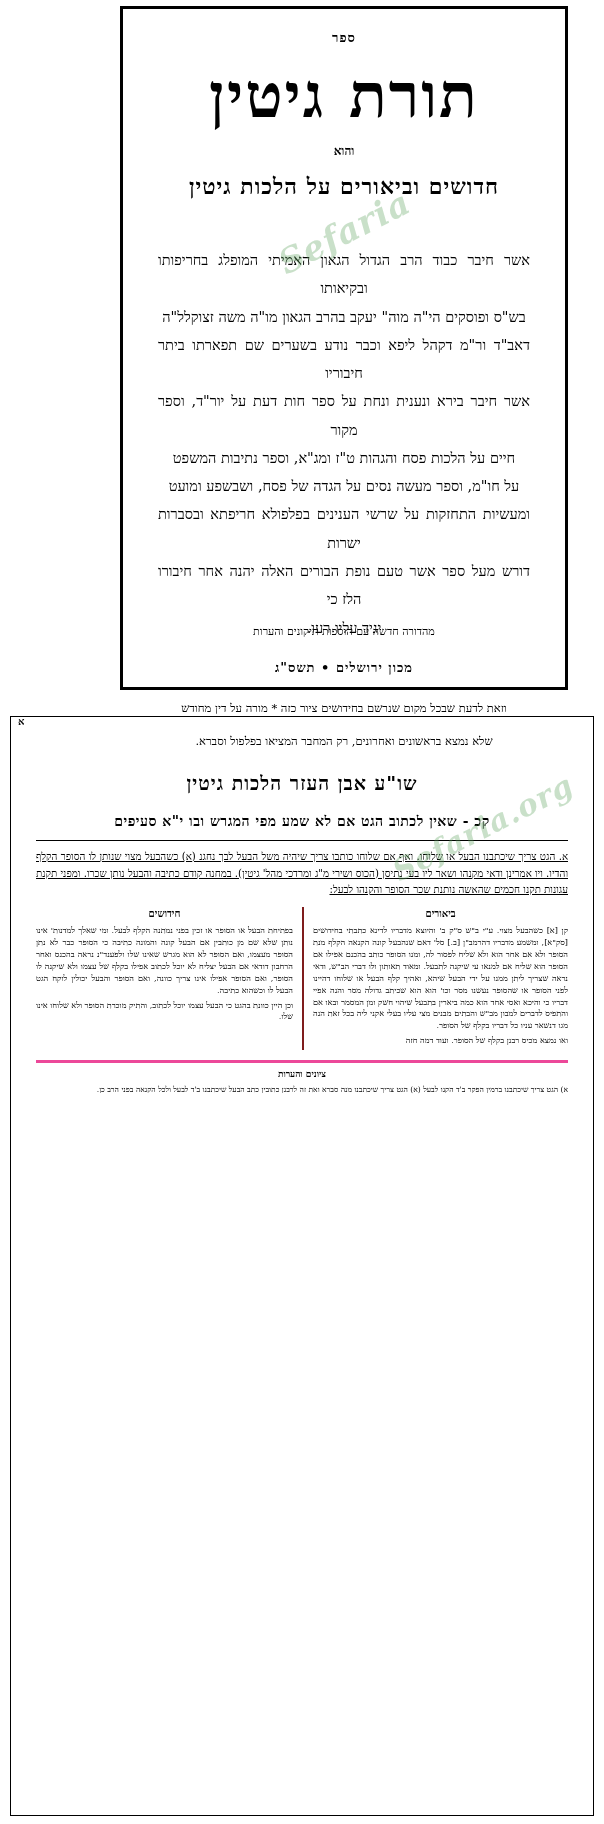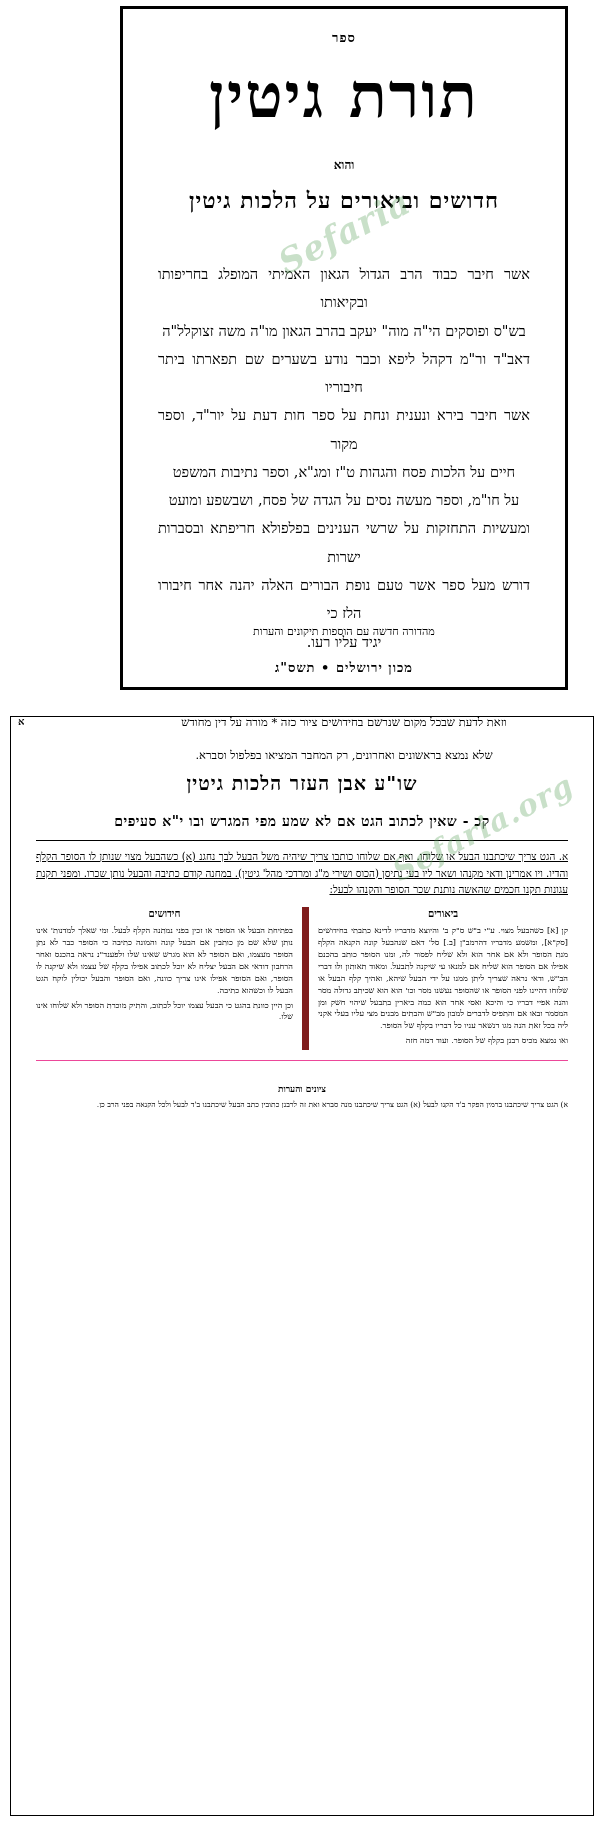--- a/index.html
+++ b/index.html
@@ -44,21 +44,21 @@
   .booktitle{
     font-size:62px;
     font-weight:bold;
     letter-spacing:2px;
     line-height:1.05;
     margin-top:17px;
     font-family:"DejaVu Serif", serif;
   }
   .vehu{
     font-size:12px;
-    margin-top:30px;
+    margin-top:16px;
     font-weight:bold;
   }
   .subtitle{
     font-size:22px;
     font-weight:bold;
     margin-top:14px;
     letter-spacing:1px;
   }
   .tp-body{
     margin-top:46px;
@@ -150,33 +150,33 @@
     gap:0;
     margin-top:8px;
   }
   .col{
     width:50%;
     box-sizing:border-box;
     font-size:8.1px;
     line-height:1.47;
     text-align:justify;
   }
-  .col.right{padding-left:9px;border-left:7px solid #7f1d1d;}
+  .col.right{padding-left:9px;border-left:2px solid #7f1d1d;}
   .col.left{padding-right:9px;}
   .colhead{
     text-align:center;
     font-size:10px;
     font-weight:bold;
     margin-bottom:4px;
   }
   .col p{margin:0 0 3px 0;}
   .footnotes{
     margin-top:10px;
-    border-top:1px solid #ec4899;
-    padding-top:22px;
+    border-top:3px solid #ec4899;
+    padding-top:5px;
     font-size:7.6px;
     line-height:1.45;
     text-align:justify;
   }
   .footnotes .fnhead{
     text-align:center;
     font-weight:bold;
     font-size:9px;
     margin-bottom:3px;
   }

